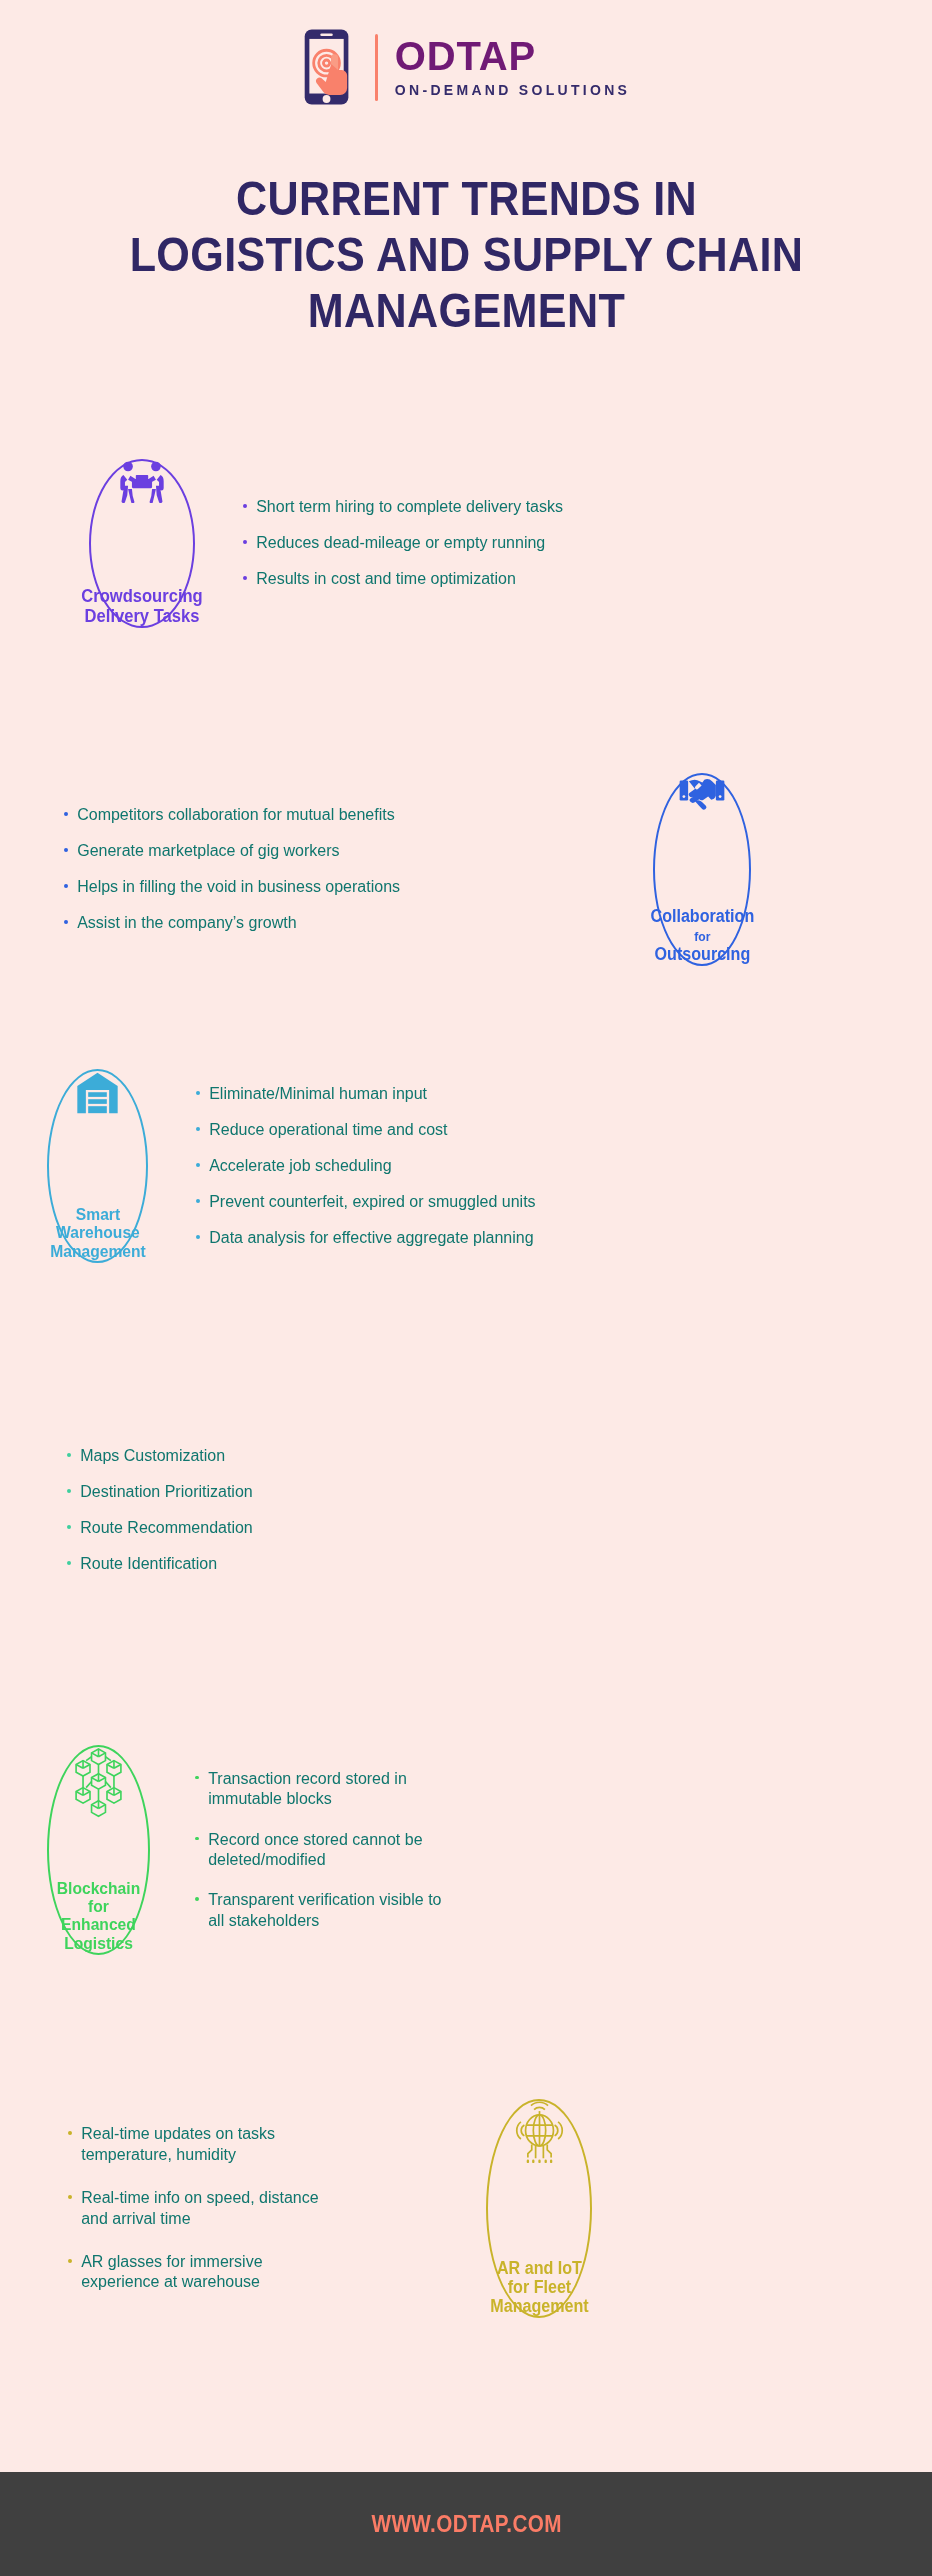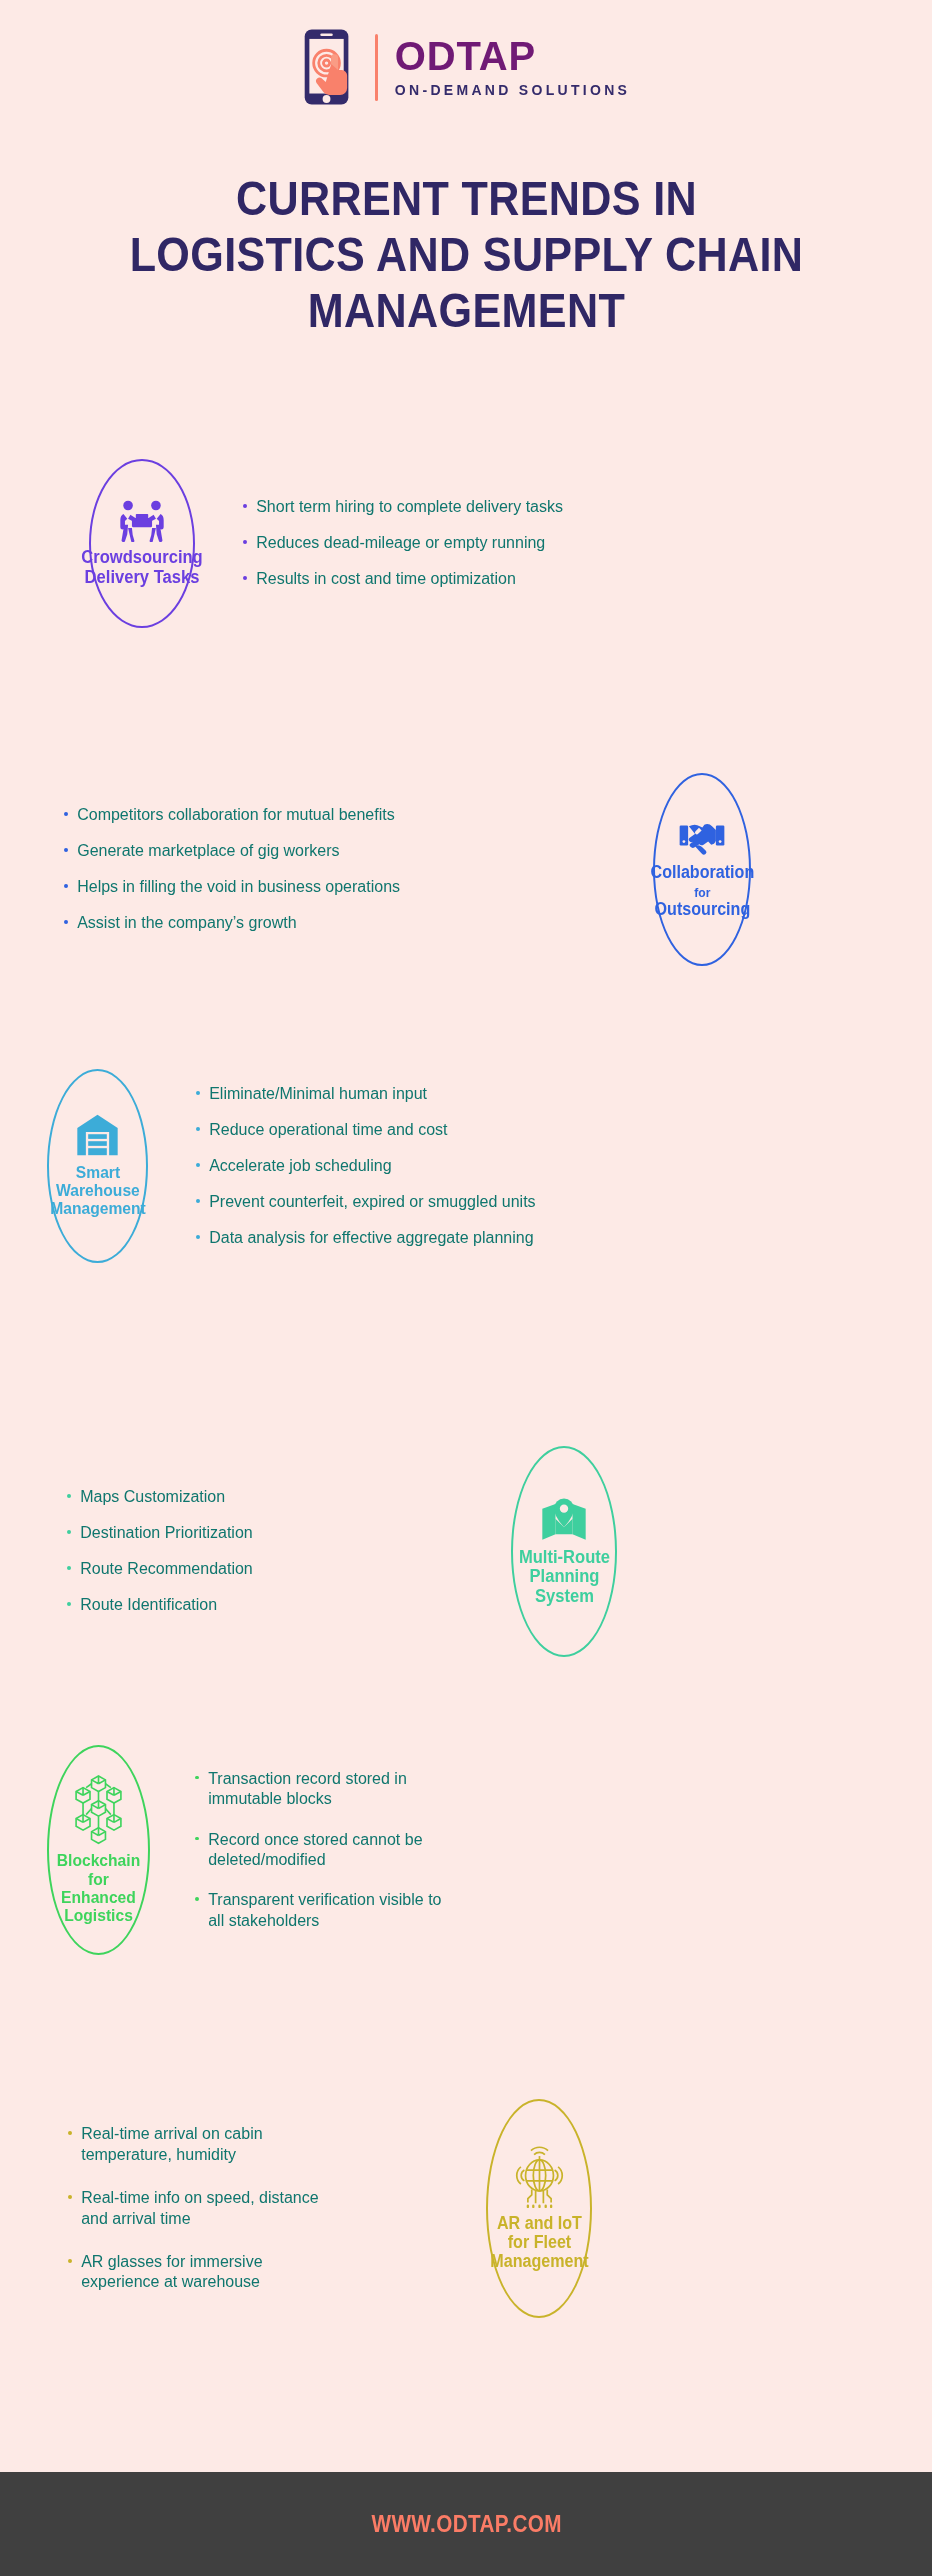--- a/index.html
+++ b/index.html
@@ -42,21 +42,21 @@
     transform:scaleX(0.88); transform-origin:center top;
   }
 
   
   .section { position:absolute; width:933px; }
   .row { display:flex; align-items:center; width:933px; }
 
   .circle {
     border-radius:50%; flex:0 0 auto;
     display:flex; flex-direction:column;
-    align-items:center; justify-content:center;
+    align-items:center; justify-content:space-between;
     text-align:center; position:relative;
   }
   .circle .icon { display:block; margin-bottom:3.1px; }
   .circle .clabel {
     font-family:"Liberation Sans Narrow","Liberation Sans",sans-serif;
     font-weight:bold; line-height:1.08;
     transform:scaleX(0.92);
   }
 
   ul.bullets { list-style:none; }
@@ -203,36 +203,20 @@
   </div>
 
   <div class="section" style="top:1446px; left:0;">
     <div class="row">
       <ul class="bullets" style="--dot:#3ecf9e; margin-left:67px; width:404px;">
         <li>Maps Customization</li>
         <li>Destination Prioritization</li>
         <li>Route Recommendation</li>
         <li>Route Identification</li>
       </ul>
-      <div class="circle" style="width:106px; height:211px; margin-left:40px; border:2px solid #3ecf9e;">
-        <span class="icon">
-          <svg width="48" height="45" viewBox="0 0 62 58" fill="#3ecf9e">
-            <path d="M3 15 L20 9 L20 48 L3 55 Z"></path>
-            <path d="M42 9 L59 15 L59 55 L42 48 Z"></path>
-            <path d="M20 28 L31 39 L42 28 L42 48 L20 48 Z"></path>
-            <path d="M31 2 a13 13 0 0 1 13 13 q0 9 -13 24 q-13 -15 -13 -24 a13 13 0 0 1 13 -13 z"></path>
-            <circle cx="31" cy="15" r="5.4" fill="#fdeae6"></circle>
-          </svg>
-        </span>
-        <span class="clabel" style="color:#3ecf9e; font-size:18px;">
-          <span>Multi-Route</span><br>
-          <span>Planning</span><br>
-          <span>System</span>
-        </span>
-      </div>
     </div>
   </div>
 
   <div class="section" style="top:1745px; left:0;">
     <div class="row">
       <div class="circle" style="width:103px; height:210px; margin-left:47px; border:2px solid #3ed45c;">
         <span class="icon">
           <svg width="51" height="72" viewBox="0 0 66 92" fill="none" stroke="#3ed45c" stroke-width="2.1">
             <g>
               <path d="M33 2 l9 5 l0 10 l-9 5 l-9 -5 l0 -10 z"></path>
@@ -276,21 +260,21 @@
         <li style="margin-bottom:20px;">Transaction record stored in immutable blocks</li>
         <li style="margin-bottom:20px;">Record once stored cannot be deleted/modified</li>
         <li>Transparent verification visible to all stakeholders</li>
       </ul>
     </div>
   </div>
 
   <div class="section" style="top:2099px; left:0;">
     <div class="row">
       <ul class="bullets" style="--dot:#c9b32a; margin-left:68px; width:264px;">
-        <li style="margin-bottom:23px;">Real-time arrival on cabin temperature, humidity</li>
+        <li style="margin-bottom:23px;">Real-time updates on tasks temperature, humidity</li>
         <li style="margin-bottom:23px;">Real-time info on speed, distance and arrival time</li>
         <li>AR glasses for immersive experience at warehouse</li>
       </ul>
       <div class="circle" style="width:106px; height:219px; margin-left:154px; border:2px solid #c9b32a;">
         <span class="icon">
           <svg width="53" height="62" viewBox="0 0 68 80" fill="none" stroke="#c9b32a" stroke-width="2.2">
             <path d="M27 11 a10 10 0 0 1 14 0"></path>
             <path d="M23 6 a16 16 0 0 1 22 0"></path>
             <path d="M34 13 l0 6"></path>
             <ellipse cx="34" cy="38" rx="18" ry="20"></ellipse>

